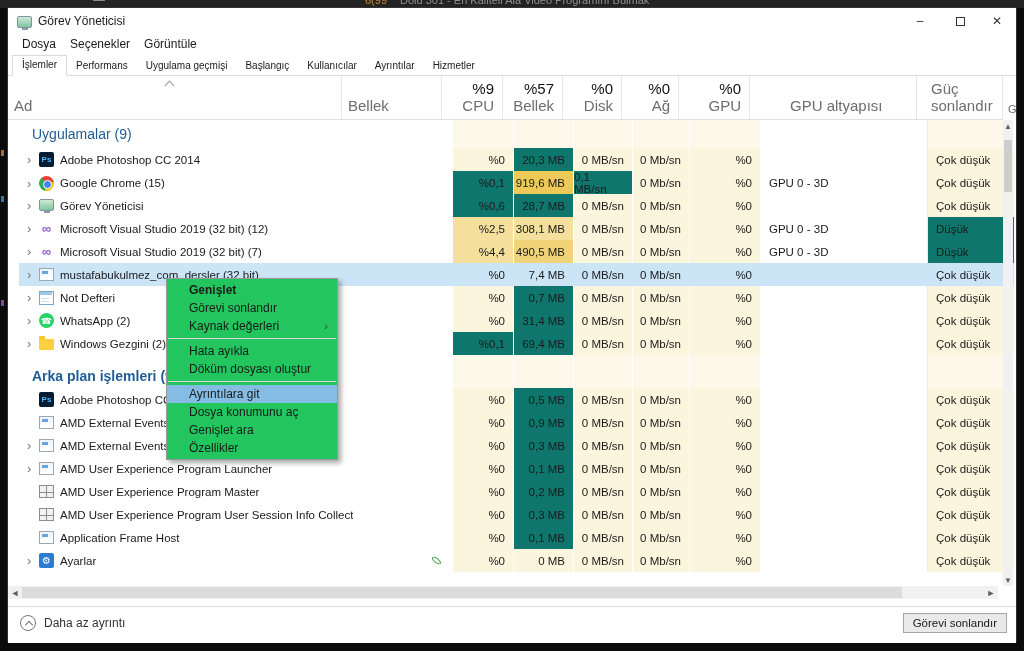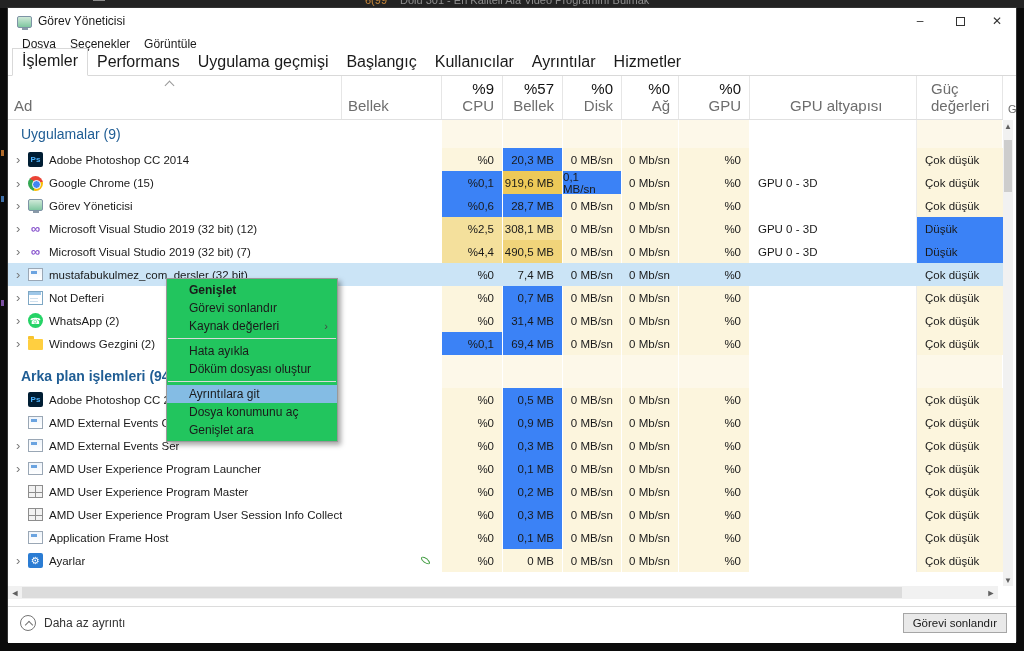--- a/index.html
+++ b/index.html
@@ -20,41 +20,41 @@
   .winctl{position:absolute;top:0;width:34px;height:26px;display:flex;align-items:center;justify-content:center;color:#333;font-size:12px;}
   .ctl-min{left:895px;} .ctl-max{left:935px;} .ctl-close{left:972px;}
   .maxbox{width:9px;height:9px;border:1px solid #333;display:inline-block;}
 
   
   .menubar{position:absolute;left:0;top:26px;width:100%;height:20px;display:flex;align-items:center;padding-left:7px;}
   .menubar .mi{font-size:12px;color:#1a1a1a;padding:0 7px;}
 
   
   .tabbar{position:absolute;left:0;top:46px;width:100%;height:22px;border-bottom:1px solid #d9d9d9;display:flex;align-items:flex-end;padding-left:4px;}
-  .tab{font-size:16px;color:#1a1a1a;padding:3px 9px 4px 9px;position:relative;}
+  .tab{font-size:10px;color:#1a1a1a;padding:3px 9px 4px 9px;position:relative;}
   .tab.active{background:#fff;border:1px solid #d9d9d9;border-bottom:1px solid #fff;margin-bottom:-1px;padding-bottom:5px;}
 
   
   .thead{position:absolute;left:0;top:68px;width:995px;height:44px;border-bottom:1px solid #e0e0e0;display:grid;grid-template-columns:334px 100px 61px 60px 59px 57px 71px 167px 86px;}
   .hcell{border-right:1px solid #e6e6e6;display:flex;flex-direction:column;justify-content:flex-end;padding-bottom:5px;position:relative;}
   .hcell .lbl{font-size:15px;color:#6d6d6d;}
   .hcell .pct{font-size:15px;color:#111;}
   .hc-left{padding-left:6px;align-items:flex-start;}
   .hc-right{padding-right:8px;align-items:flex-end;}
   .sortcaret{position:absolute;left:158px;top:6px;width:7px;height:7px;border-left:1.5px solid #999;border-top:1.5px solid #999;transform:rotate(45deg);}
   .gclip{position:absolute;left:1000px;top:68px;width:8px;height:44px;overflow:hidden;font-size:11px;color:#6d6d6d;display:flex;align-items:flex-end;padding-bottom:5px;}
 
   
   .rows{position:absolute;left:0;top:112px;width:995px;}
-  .row{display:grid;grid-template-columns:334px 100px 61px 60px 59px 57px 71px 167px 86px;height:23px;}
+  .row{display:grid;grid-template-columns:334px 100px 61px 60px 59px 57px 71px 167px 86px;height:23px;margin-left:11px;}
   .row.grp{height:28px;}
   .row.grp2{height:33px;}
   .cell{font-size:11.5px;color:#1a1a1a;display:flex;align-items:center;}
   .heat{justify-content:flex-end;padding-right:8px;border-right:1px solid #fff;}
-  .h0{background:#fcf5dd;} .h1{background:#3b82f6;} .h2{background:#f4e09c;} .h3{background:#f1d47a;} .h4{background:#edc958;} .hg{background:#fdf8e9;}
+  .h0{background:#fcf5dd;} .h1{background:#0f766e;} .h2{background:#f4e09c;} .h3{background:#f1d47a;} .h4{background:#edc958;} .hg{background:#fdf8e9;}
   .engine{padding-left:8px;border-right:1px solid #ececec;background:#fff;}
   .power{padding-left:8px;}
   .row.sel .cell,.row.sel .heat,.row.sel .engine,.row.sel .power{background:#cbe4f6 !important;border-right-color:#cbe4f6;}
   .namecell{padding-left:6px;position:relative;}
   .chev{width:14px;color:#777;font-size:13px;flex:0 0 14px;text-align:left;padding-left:2px;}
   .nm{padding-left:6px;white-space:nowrap;overflow:hidden;}
   .grouplabel{font-size:14px;color:#1f5d94;padding-left:13px;display:flex;align-items:center;height:100%;}
   .grp2 .grouplabel{align-items:flex-end;padding-bottom:4px;font-weight:bold;}
   .durum{justify-content:flex-end;padding-right:12px;}
 
@@ -175,21 +175,21 @@
         <span class="lbl">Ağ</span>
       </div>
       <div class="hcell hc-right">
         <span class="pct">%0</span>
         <span class="lbl">GPU</span>
       </div>
       <div class="hcell hc-left">
         <span class="lbl" style="padding-left:8px;margin-left:26px;">GPU altyapısı</span>
       </div>
       <div class="hcell hc-left">
-        <span class="lbl" style="padding-left:8px;">Güç değerleri</span>
+        <span class="lbl" style="padding-left:8px;">Güç sonlandır</span>
       </div>
     </div>
     <div class="gclip">G</div>
 
     <div class="rows">
         <div class="row grp">
           <div class="cell" style="grid-column: 1 / span 2;">
             <span class="grouplabel">Uygulamalar (9)</span>
           </div>
           <div class="cell heat hg"></div>
@@ -495,16 +495,17 @@
         <div class="cmi bold">Genişlet</div>
         <div class="cmi">Görevi sonlandır</div>
         <div class="cmi">Kaynak değerleri<span class="sub">›</span></div>
         <div class="csep"></div>
         <div class="cmi">Hata ayıkla</div>
         <div class="cmi">Döküm dosyası oluştur</div>
         <div class="csep"></div>
         <div class="cmi hl">Ayrıntılara git</div>
         <div class="cmi">Dosya konumunu aç</div>
         <div class="cmi">Genişlet ara</div>
+        <div class="cmi">Özellikler</div>
       </div>
 
   </div>
 </div>
 
 </body></html>

